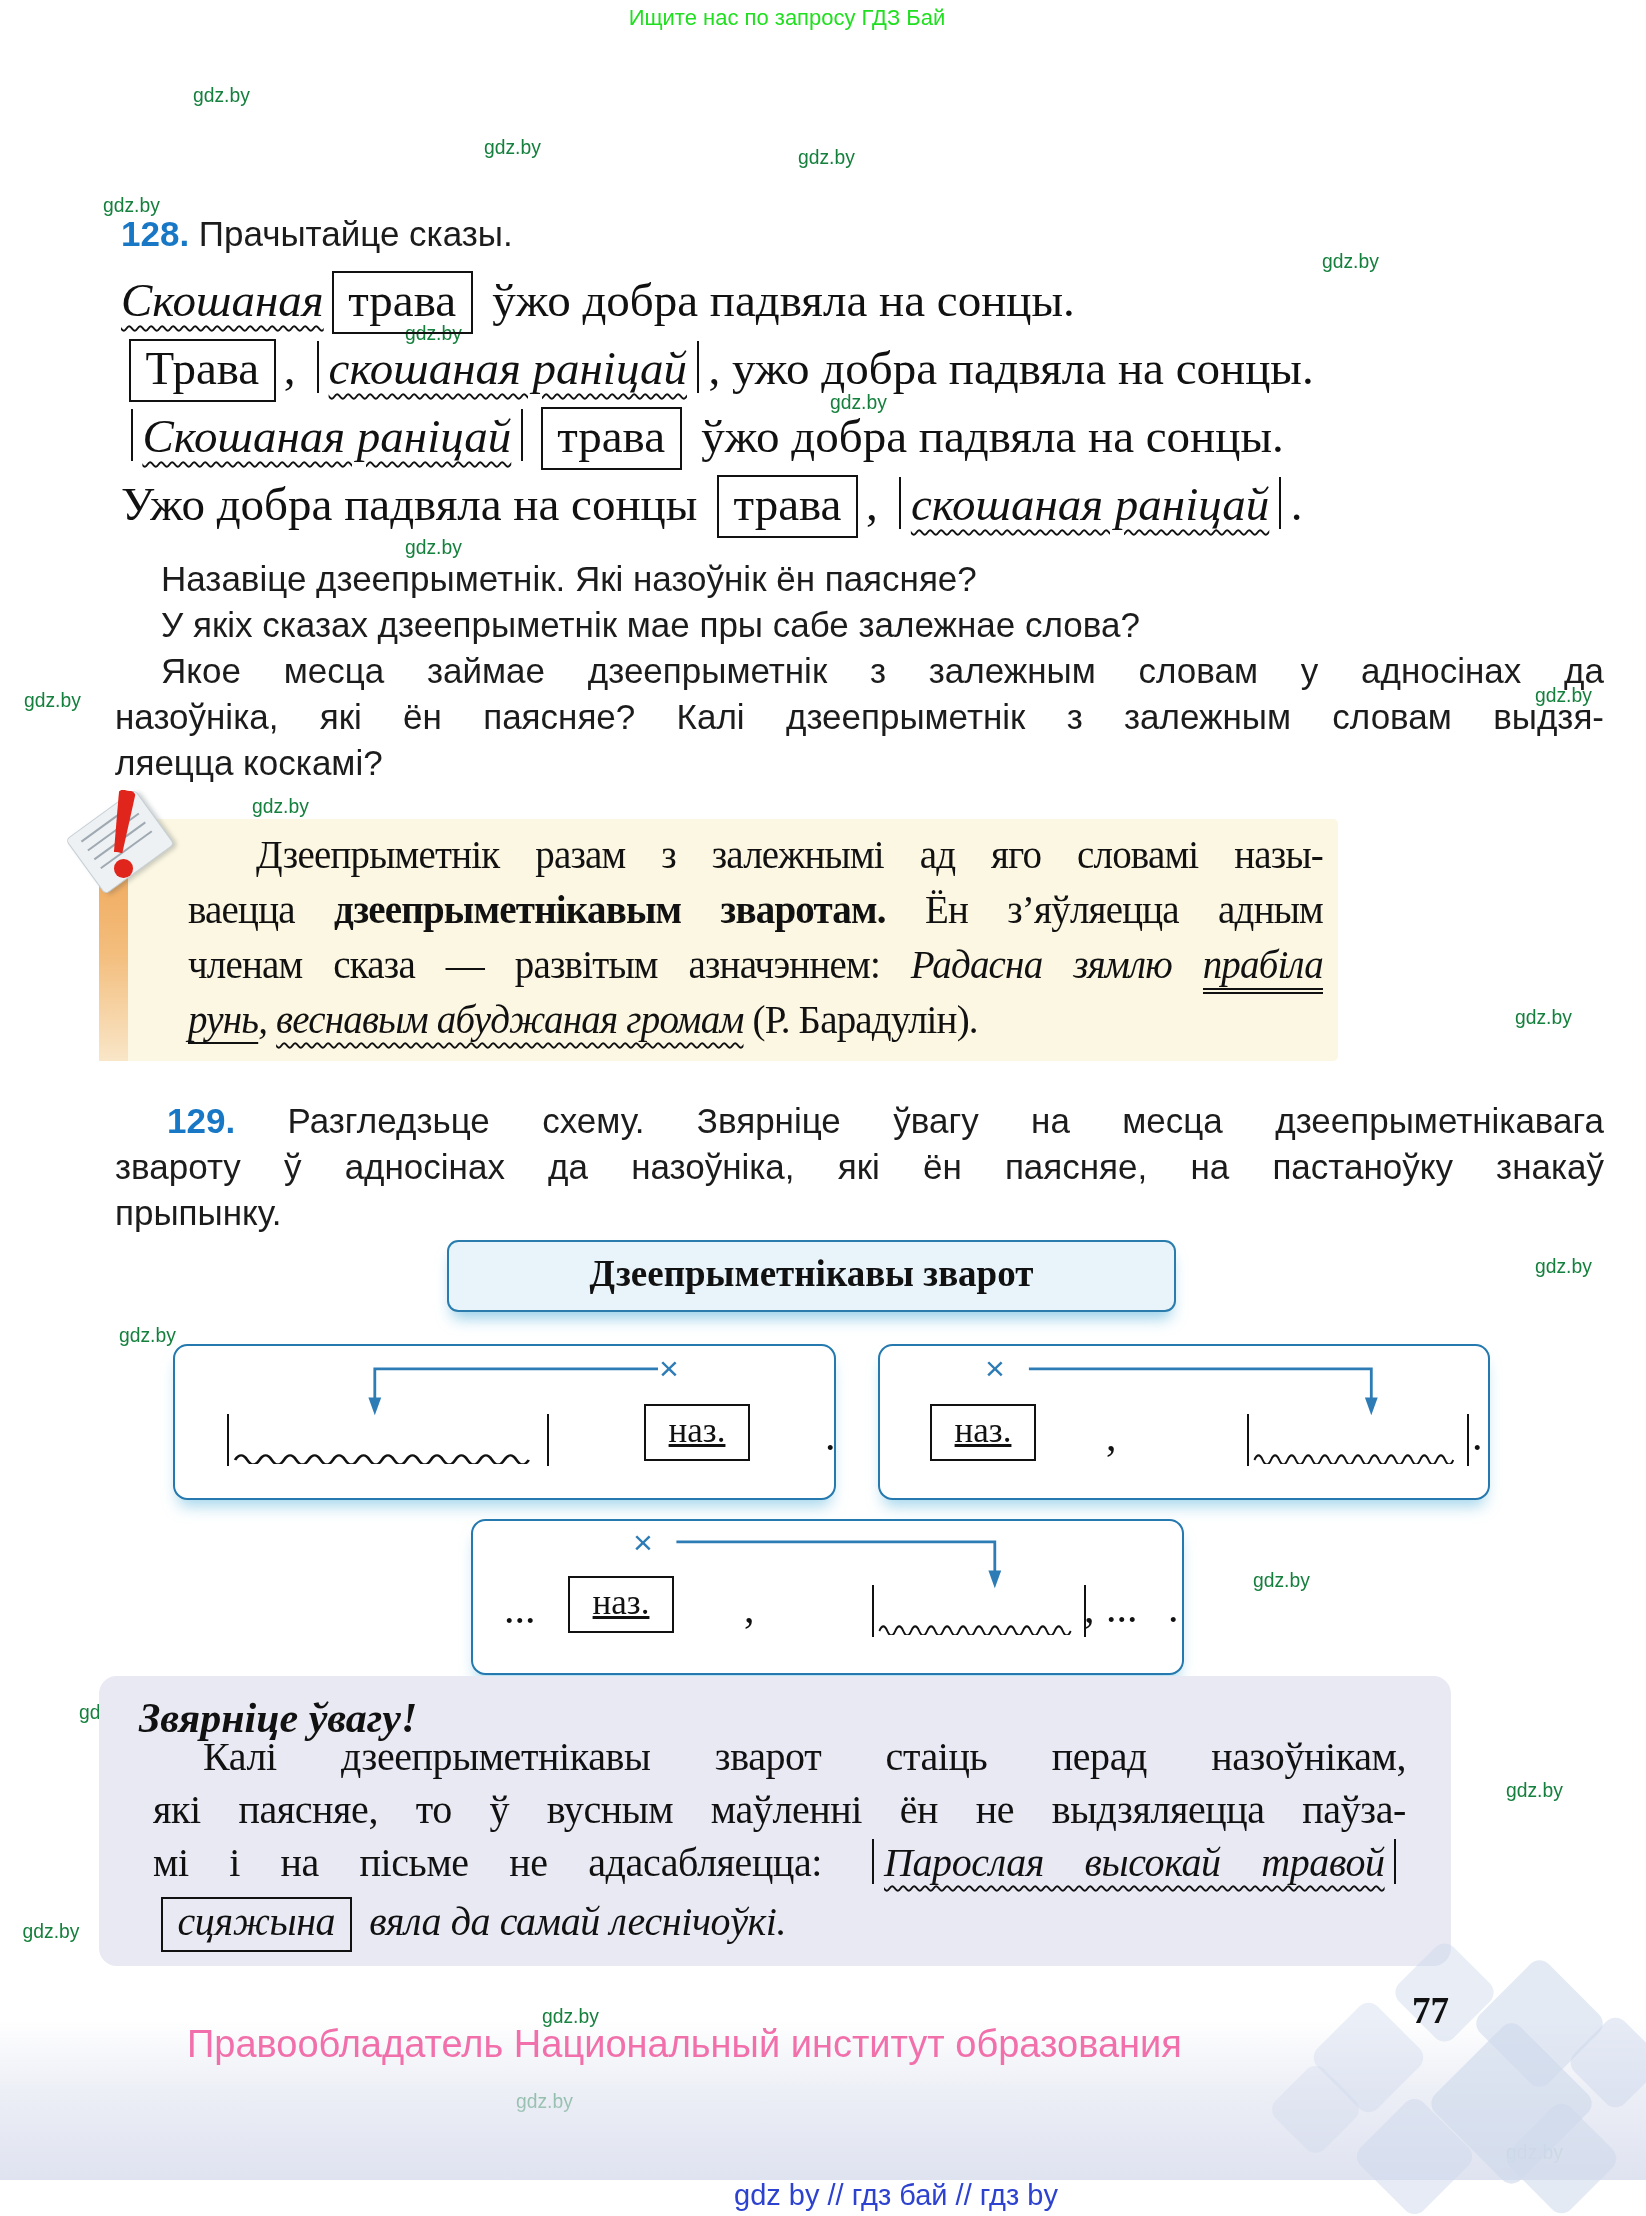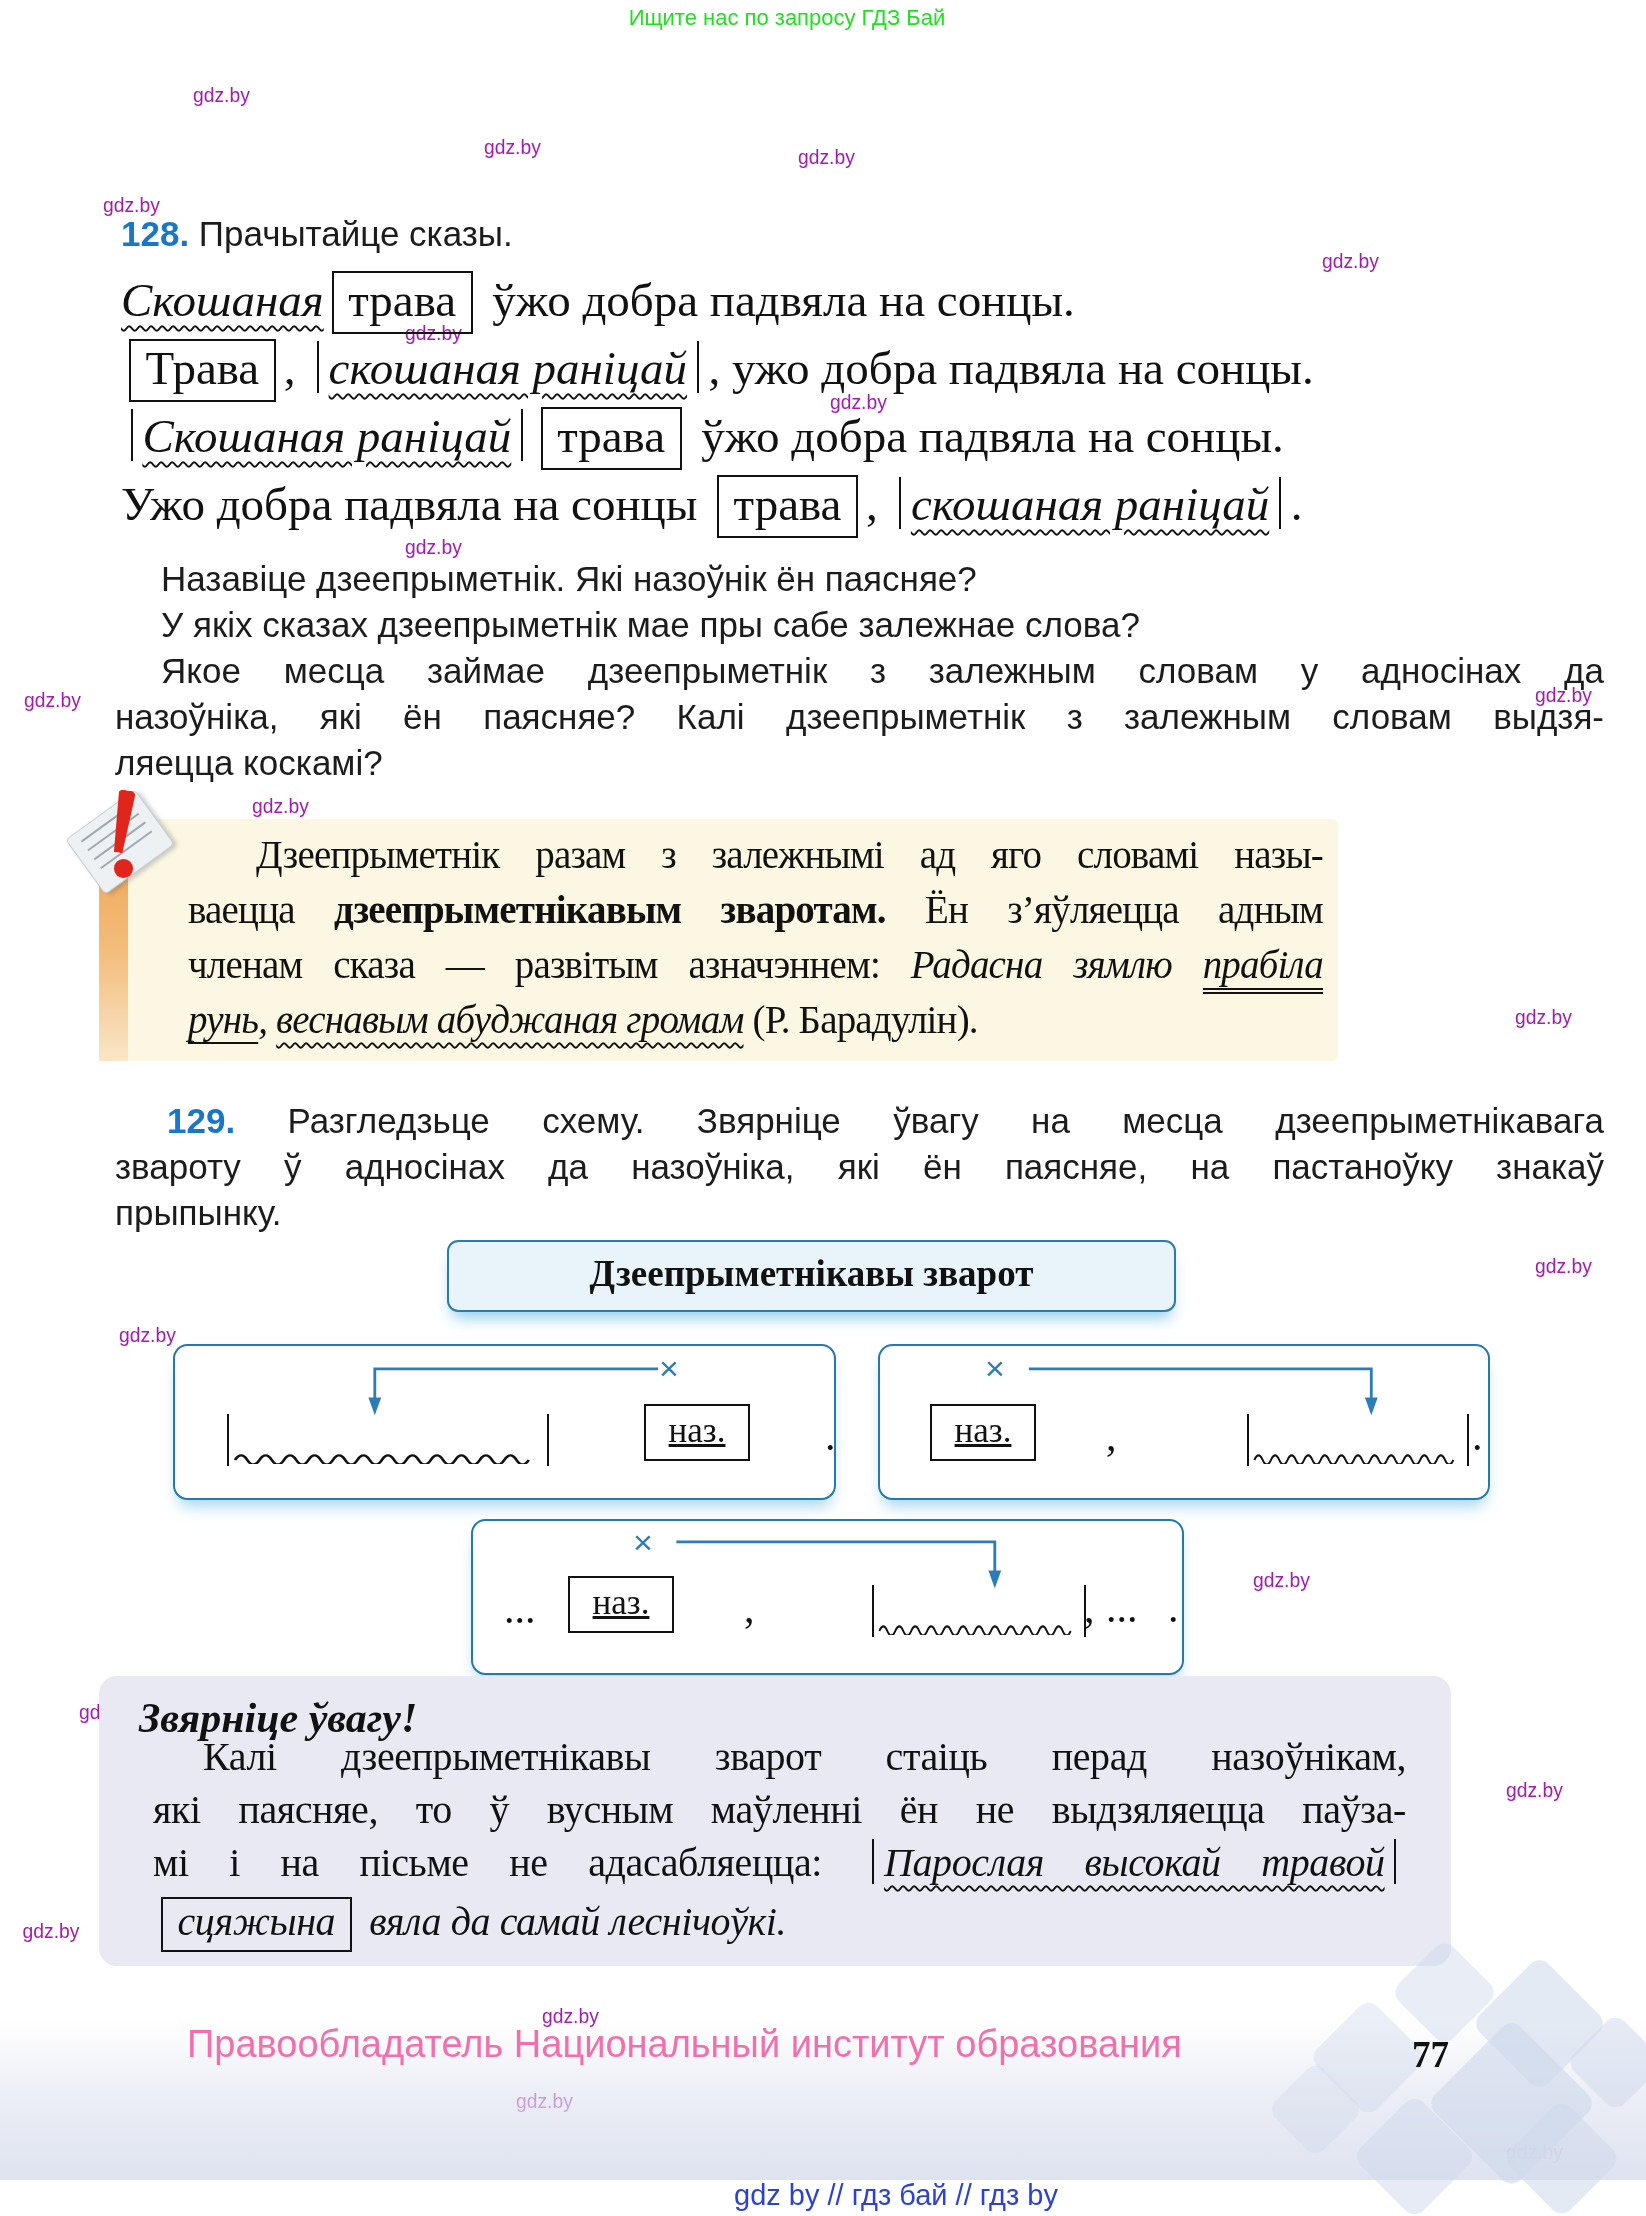--- a/index.html
+++ b/index.html
@@ -1,21 +1,21 @@
 <!DOCTYPE html>
 <html style="font-size:13px"><head>
 <meta charset="utf-8">
 <style>
   html,body{margin:0;padding:0;background:#fff;}
   .page{position:relative;width:1647px;height:2216px;background:#ffffff;overflow:hidden;
         font-family:"Liberation Serif","DejaVu Serif",serif;color:#111;padding-left:24px;}
   
   .promo{position:absolute;top:4.8px;left:0;right:97px;text-align:center;
          font:22px "Liberation Sans","DejaVu Sans",sans-serif;color:#1fdf1f;}
-  .wm{position:absolute;font:19.3px "Liberation Sans","DejaVu Sans",sans-serif;color:#a21caf;}
+  .wm{position:absolute;font:19.3px "Liberation Sans","DejaVu Sans",sans-serif;color:#15803d;}
   
   .sansline{font:35px/46px "Liberation Sans","DejaVu Sans",sans-serif;color:#1c1c1c;}
   .qblock{position:absolute;left:115px;width:1489px;}
   .ind{text-indent:46px;}
   .jl{text-align:justify;text-align-last:justify;}
   .exnum{font-weight:bold;color:#1878c5;margin-left:6px;}
   
   .sents{position:absolute;left:121px;top:266px;width:1499px;}
   .sline{height:68px;line-height:68px;font-size:47px;white-space:nowrap;}
   .iw{font-style:italic;text-decoration-line:underline;text-decoration-style:wavy;
@@ -69,21 +69,21 @@
   .atitle{position:absolute;left:139px;top:1686px;font:bold italic 42px "Liberation Serif",serif;margin-top:8px;}
   .atext{position:absolute;left:153px;top:1730px;width:1253px;
       font:40px/53px "Liberation Serif","DejaVu Serif",serif;letter-spacing:-0.4px;}
   .aline{height:53px;}
   .ind2{text-indent:50px;}
   .lastline{margin-top:6.4px;}
   
   .grad{position:absolute;left:0;top:2019px;width:1647px;height:161px;
       background:linear-gradient(180deg,rgba(226,229,240,0) 0%,rgba(224,228,240,.6) 45%,#dfe3f0 100%);}
   .dia{position:absolute;background:#cdd8eb;border-radius:13px;transform:rotate(45deg);}
-  .pagenum{position:absolute;left:1412px;top:1989px;font:600 37px "Liberation Serif",serif;margin-top:44px;}
+  .pagenum{position:absolute;left:1412px;top:1989px;font:600 37px "Liberation Serif",serif;}
   .copyright{position:absolute;left:187px;top:2023px;
       font:38px "Liberation Sans","DejaVu Sans",sans-serif;color:#f170ab;text-align:right;}
   .links{position:absolute;left:121px;right:0;top:2179px;text-align:center;
       font:29px "Liberation Sans","DejaVu Sans",sans-serif;color:#2d43cf;}
 </style>
 </head>
 <body>
 
 <div class="page">
 

